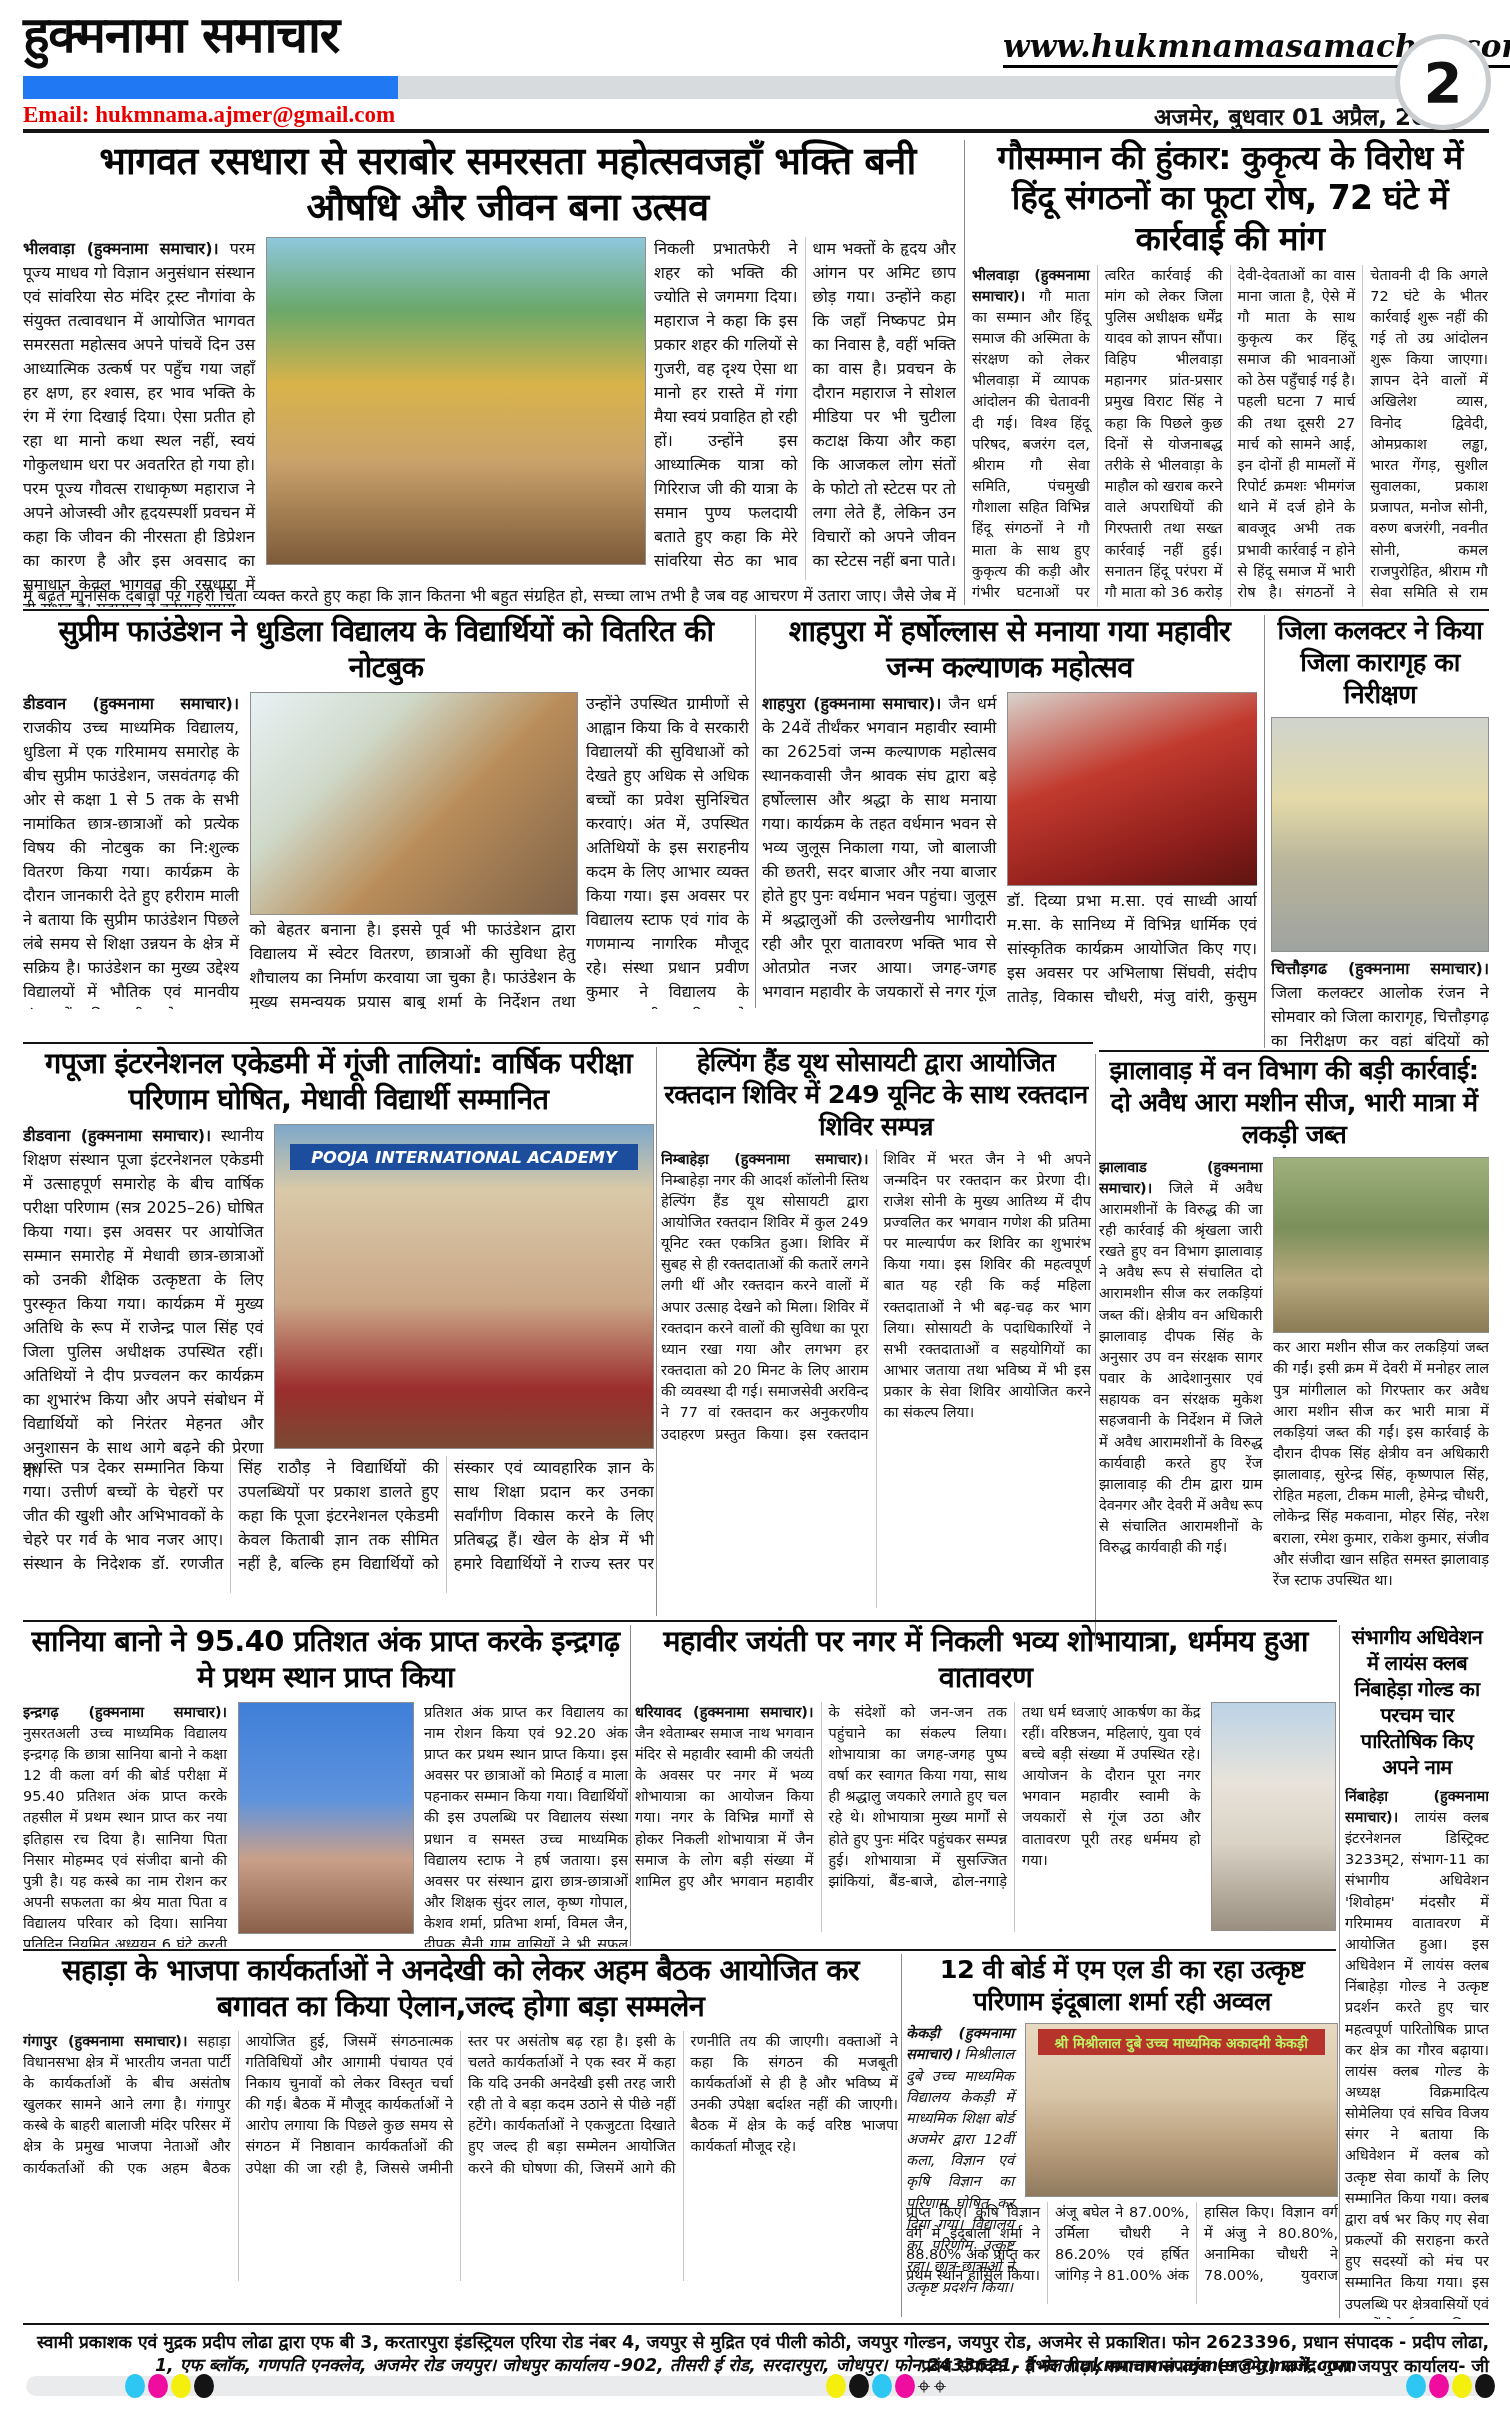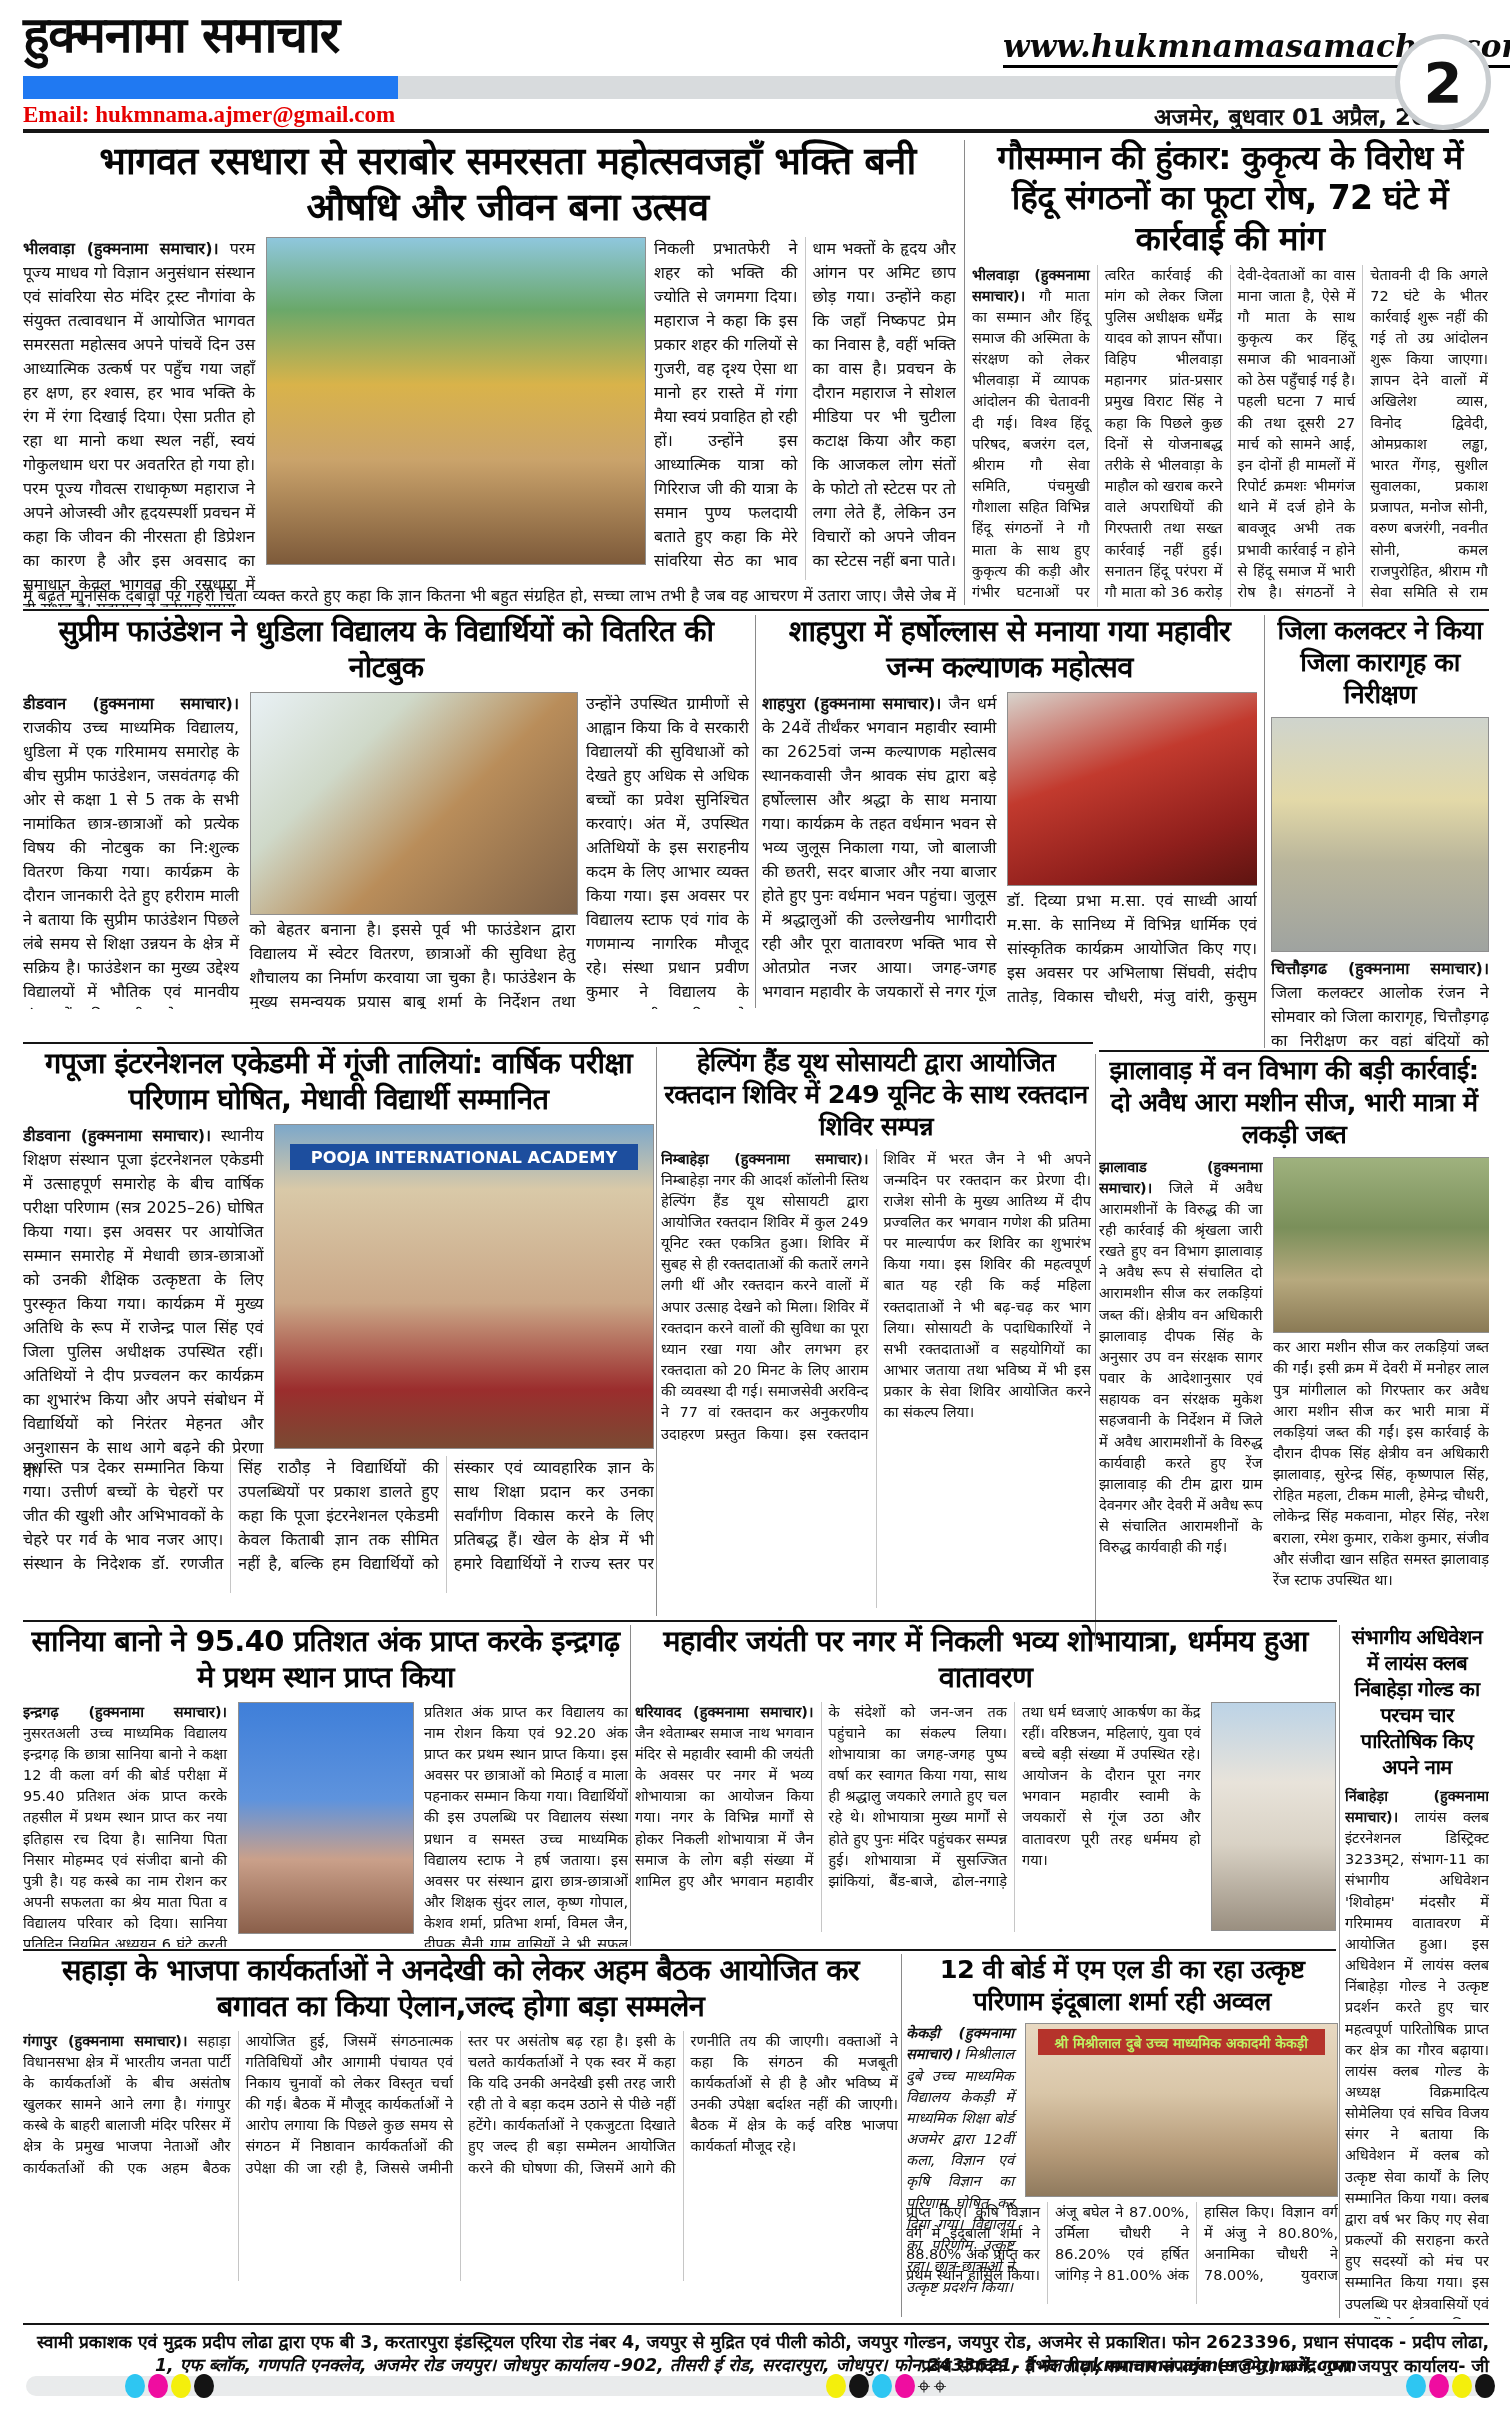--- a/index.html
+++ b/index.html
@@ -40,21 +40,21 @@
   .flexrow{display:flex;gap:10.5px;}
   .photo{position:relative;border:0.6px solid #8f8f8f;flex-shrink:0;}
   .photo-banner{position:absolute;left:4%;right:4%;top:6%;text-align:center;font-weight:700;
                 padding:3.5px 2.3px;font-size:16.3px;}
   .banner-blue{background:#1d4e9e;color:#ffffff;}
   .banner-red{background:#b5332b;color:#bef264;font-size:14px;top:3%;}
   .ph-festival{background:linear-gradient(180deg,#8fc7dd 0%,#6aa86a 22%,#d9b34a 45%,#caa36b 68%,#7d5a3a 100%);}
   .ph-classroom{background:linear-gradient(135deg,#e9f1f5 0%,#cfd9c9 30%,#b98d5a 58%,#7e6248 100%);}
   .ph-redgroup{background:linear-gradient(160deg,#d8d3cc 0%,#c23a2e 40%,#8f1f1c 75%,#5e1411 100%);}
   .ph-jail{background:linear-gradient(180deg,#cfd4cd 0%,#e3d9a8 35%,#b9b59b 62%,#9fa3a0 100%);}
-  .ph-academy{background:linear-gradient(180deg,#7da8c9 0%,#d9c9a8 20%,#caa787 55%,#9b2d2d 82%,#7a4a33 100%);}
+  .ph-academy{background:linear-gradient(180deg,#7da8c9 0%,#d9c9a8 20%,#caa787 55%,#9b2d2d 82%,#7a4a33 100%);font-style:italic;}
   .ph-forest{background:linear-gradient(180deg,#9fb27e 0%,#7a8f5a 40%,#b7a97e 70%,#8a7a55 100%);}
   .ph-portrait{background:linear-gradient(180deg,#3f7fd9 0%,#5e93dd 42%,#caa08a 68%,#8a5f4a 100%);}
   .ph-procession{background:linear-gradient(180deg,#bcd3e6 0%,#e8e3da 35%,#d9d2c5 62%,#9a8f80 100%);}
   .ph-school{background:linear-gradient(180deg,#e8d9c2 0%,#d9c6a8 40%,#b59a78 75%,#8f7a5e 100%);}
   
   .footer-line{position:absolute;left:23px;width:1466px;text-align:center;font-size:17.4px;
                font-weight:600;color:#0d0d0d;}
   .color-bar{position:absolute;left:26px;top:2376px;width:1459px;height:20px;border-radius:10px;}
   .dot-group{position:absolute;top:2374px;display:flex;gap:2.9px;align-items:center;z-index:2;}
   .dot{width:20px;height:24.4px;border-radius:50%;}

